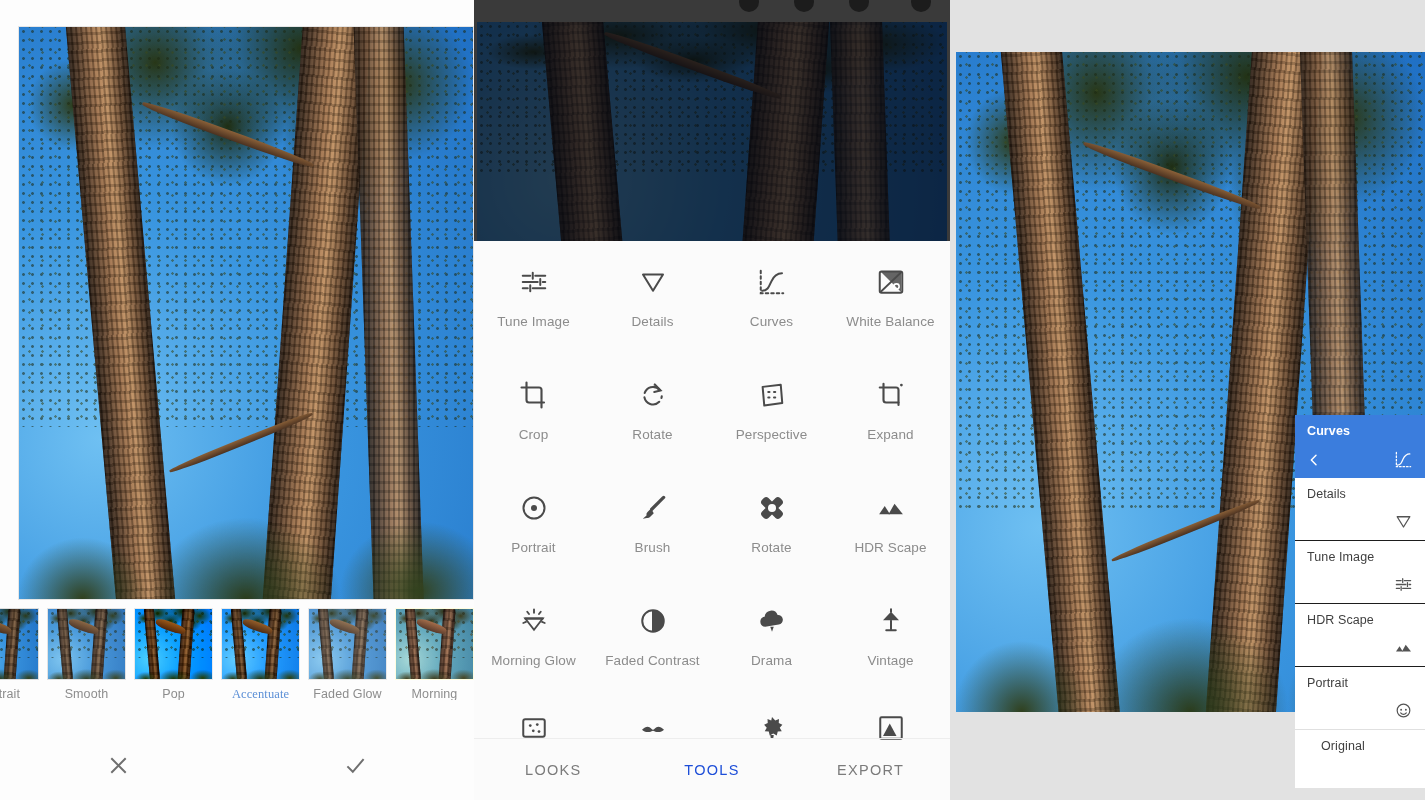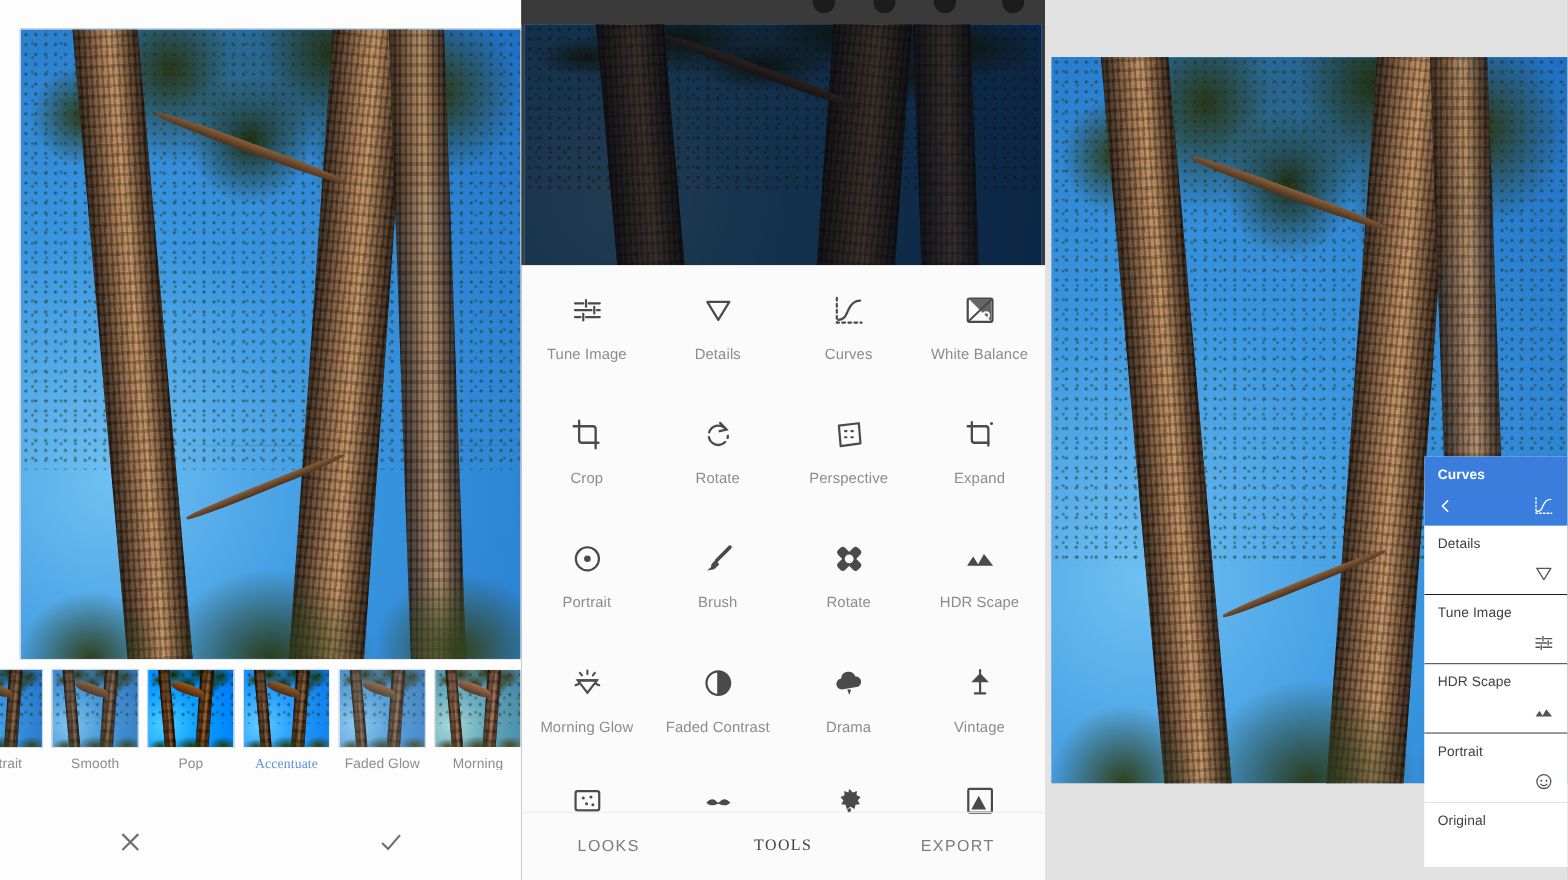--- a/index.html
+++ b/index.html
@@ -145,21 +145,21 @@
   }
   .tool-cell.row4 { height:52px; padding-top:10px; }
   #mid-navbar {
     position:absolute; left:0; bottom:0; width:476px; height:62px;
     border-top:1px solid #ededed; display:flex; align-items:center;
   }
   #mid-navbar .nav-item {
     flex:1; text-align:center; font-size:14.5px; letter-spacing:1.3px;
     color:#7b7b7b;
   }
-  #mid-navbar .nav-item.is-active { color:#404040;font-family:Liberation Serif, serif; }
+  #mid-navbar .nav-item.is-active { color:#1d4ed8; }
 
   
   #right-panel {
     position:absolute; left:950px; top:0; width:475px; height:800px;
     background:#e2e2e2;
   }
   #right-photo {
     position:absolute; left:6px; top:52px; width:469px; height:660px;
   }
   #stack-list {
@@ -180,21 +180,21 @@
   .stack-item .st-ico svg { width:19px; height:19px; }
   .stack-item.is-active {
     background:#3b7ddd; border-bottom:none;
   }
   .stack-item.is-active .st-name { color:#fff; font-weight:bold; }
   .stack-item.is-active .st-ico { color:#fff; }
   .stack-item .st-back {
     position:absolute; left:11px; bottom:6px; width:16px; height:20px; color:#fff;
   }
   .stack-item.soft { border-bottom:1px solid #e0e0e0; }
-  .stack-item.last { border-bottom:none; height:58px; }
+  .stack-item.last { border-bottom:none; height:58px;margin-left:14px; }
 </style>
 </head>
 <body>
 
 <div class="stage">
 
   <div id="left-panel">
 
     <div id="left-photo" class="photo">
       <div class="sky"></div>

